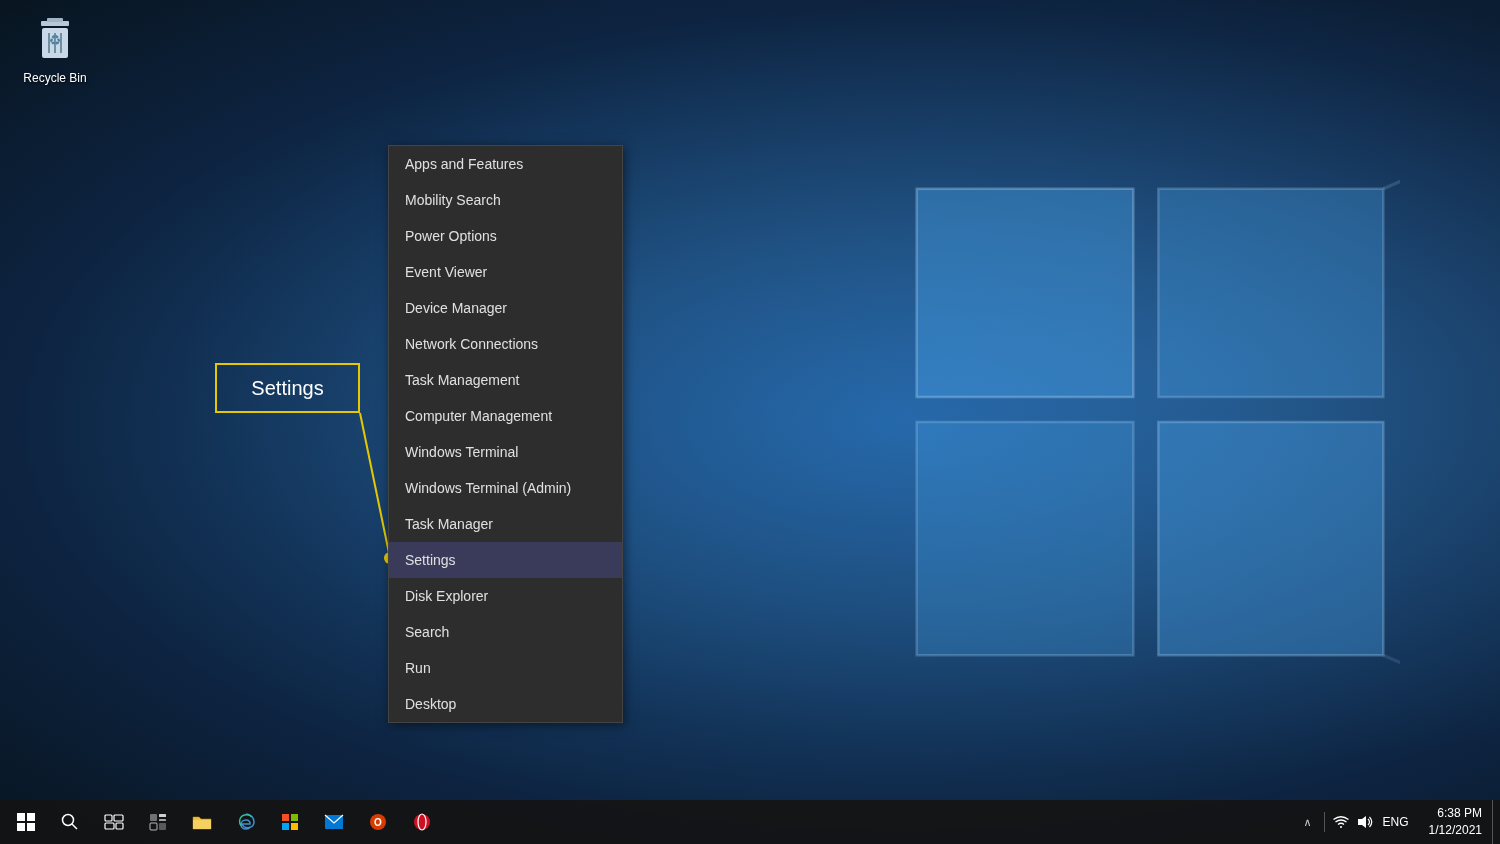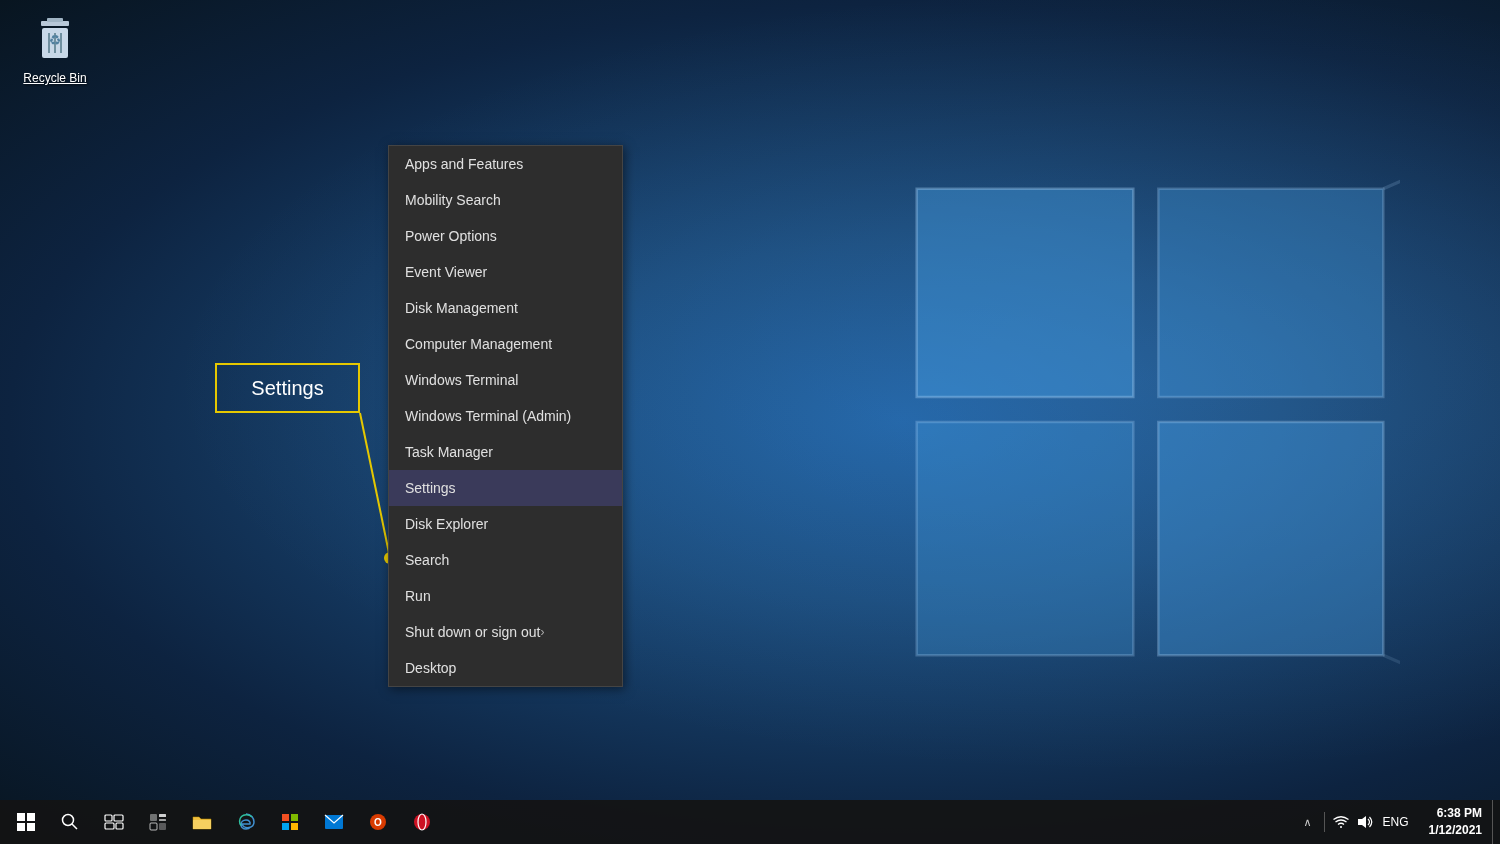--- a/index.html
+++ b/index.html
@@ -65,21 +65,20 @@
       width: 52px;
       height: 52px;
     }
 
     .recycle-bin-label {
       color: white;
       font-size: 12px;
       text-align: center;
       margin-top: 4px;
       text-shadow: 1px 1px 2px rgba(0,0,0,0.8);
-      text-decoration: underline;
     }
 
     
     .context-menu {
       position: absolute;
       left: 388px;
       top: 145px;
       width: 235px;
       background: #2d2d2d;
       border: 1px solid #444;
@@ -195,21 +194,20 @@
 
     .taskbar-clock {
       display: flex;
       flex-direction: column;
       align-items: flex-end;
       color: white;
       font-size: 12px;
       line-height: 1.4;
       padding: 0 8px;
       cursor: pointer;
-      font-weight: bold;
     }
 
     .sys-icon {
       width: 20px;
       height: 20px;
       display: flex;
       align-items: center;
       justify-content: center;
       font-size: 14px;
       cursor: pointer;
@@ -280,21 +278,27 @@
       <div class="menu-item">
         <span>Mobility Search</span>
       </div>
       <div class="menu-item">
         <span>Power Options</span>
       </div>
       <div class="menu-item">
         <span>Event Viewer</span>
       </div>
       <div class="menu-item">
-        <span>Disk Management</span>
+        <span>Device Manager</span>
+      </div>
+      <div class="menu-item">
+        <span>Network Connections</span>
+      </div>
+      <div class="menu-item">
+        <span>Task Management</span>
       </div>
       <div class="menu-item">
         <span>Computer Management</span>
       </div>
       <div class="menu-item">
         <span>Windows Terminal</span>
       </div>
       <div class="menu-item">
         <span>Windows Terminal (Admin)</span>
       </div>
@@ -305,24 +309,20 @@
         <span>Settings</span>
       </div>
       <div class="menu-item">
         <span>Disk Explorer</span>
       </div>
       <div class="menu-item">
         <span>Search</span>
       </div>
       <div class="menu-item">
         <span>Run</span>
-      </div>
-      <div class="menu-item">
-        <span>Shut down or sign out</span>
-        <span class="chevron">›</span>
       </div>
       <div class="menu-item">
         <span>Desktop</span>
       </div>
     </div>
 
   <div class="taskbar">
 
     <div class="taskbar-start">
       <svg width="20" height="20" viewBox="0 0 20 20" xmlns="http://www.w3.org/2000/svg">

